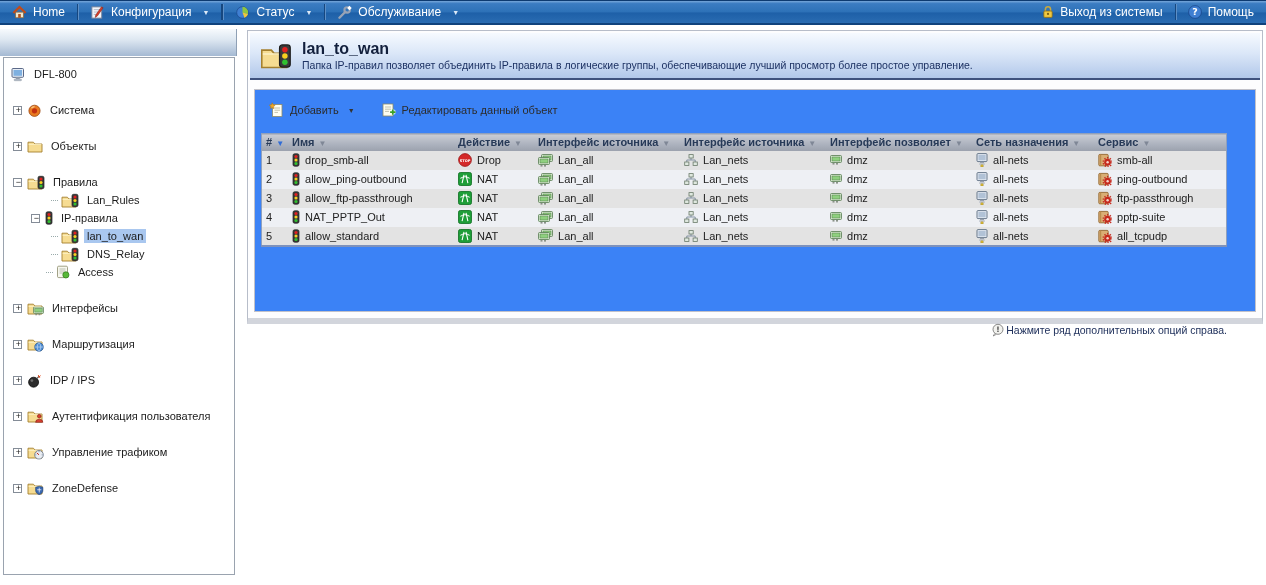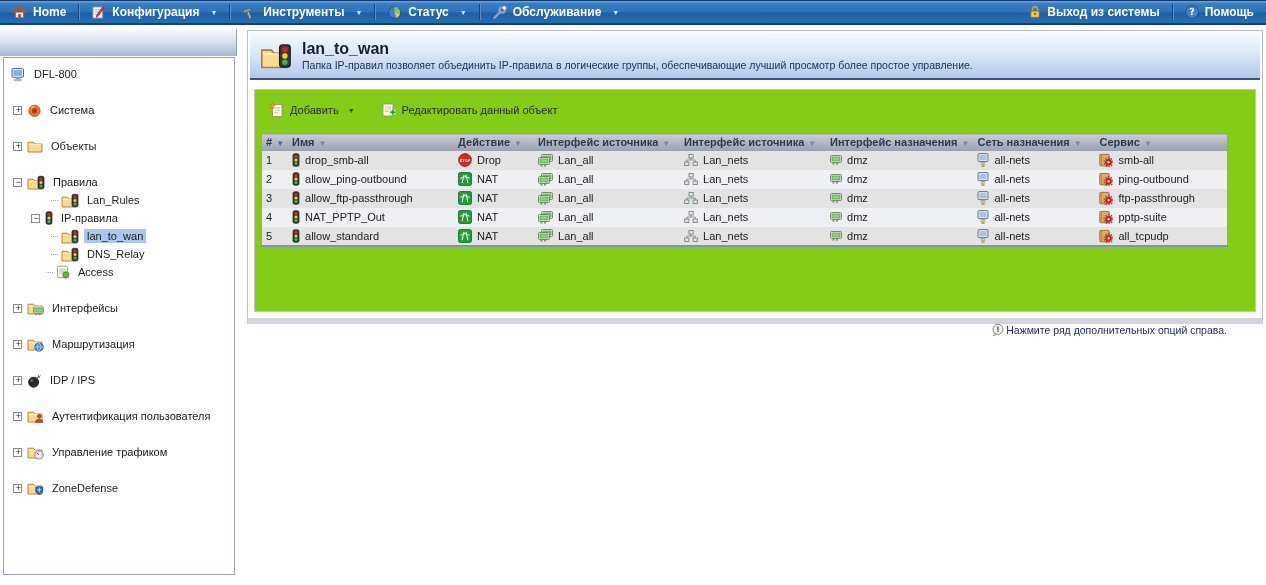--- a/index.html
+++ b/index.html
@@ -4,21 +4,21 @@
 <style>
   * { box-sizing: border-box; }
   html,body { margin:0; padding:0; background:#ffffff; font-family:"Liberation Sans","DejaVu Sans",sans-serif; }
   .page { position:relative; width:1266px; height:585px; overflow:hidden; background:#fff; }
 
   
   .topnav { position:absolute; left:0; top:0; right:0; height:25px;
     background:linear-gradient(#77a7da 0%, #3b7cc2 12%, #2e72b8 48%, #1e60a8 55%, #2a6cb2 100%);
     border-top:1px solid #0d3a70; border-bottom:2px solid #10427c;
     display:flex; align-items:center; color:#fff; font-size:12px; }
-  .nav-item { display:flex; align-items:center; gap:6px; padding:0 12px; height:100%; cursor:pointer; white-space:nowrap;font-weight:bold; }
+  .nav-item { display:flex; align-items:center; gap:6px; padding:0 12px; height:100%; cursor:pointer; white-space:nowrap; }
   .nav-sep { width:1px; height:16px; background:#16477f; box-shadow:1px 0 0 #5d8fc6; }
   .nav-right { margin-left:auto; display:flex; align-items:center; height:100%; }
   .dd-arrow::after { content:"▼"; font-size:7px; color:#dce9f7; margin-left:5px; }
   .ico { display:inline-block; vertical-align:middle; flex:0 0 auto; }
 
   
   .sidebar { position:absolute; left:0; top:29px; width:237px; bottom:8px; }
   .sidebar-band { height:27px; background:linear-gradient(#f7fafd 0%, #dde7f1 40%, #a4b9d3 100%); border-right:1px solid #8fa0b5; }
   .tree-panel { position:absolute; left:3px; right:2px; top:28px; bottom:2px; background:#fff; border:1px solid #9aa3af; padding-top:7px; overflow:hidden; }
   .tree-row { display:flex; align-items:center; height:18px; font-size:11px; color:#1b1b1b; white-space:nowrap; cursor:pointer; }
@@ -35,21 +35,21 @@
   
   .main-panel { position:absolute; left:247px; top:30px; width:1016px; height:294px;
     background:#fdfdfe; border:1px solid #b7bdc9; border-bottom:6px solid #d2d5dc; }
   .main-header { position:absolute; left:2px; right:2px; top:2px; height:47px;
     background:linear-gradient(#f6faff 0%, #dbe7f8 45%, #b2c8ea 100%);
     border-bottom:2px solid #3f527e; display:flex; align-items:center; padding-left:10px; }
   .main-header .htext { margin-left:10px; }
   .page-title { font-size:16px; font-weight:bold; color:#121f3c; line-height:18px; }
   .page-subtitle { font-size:10.5px; color:#1d3263; margin-top:1px; }
 
-  .content-box { position:absolute; left:6px; right:6px; top:58px; bottom:6px; background:#84cc16; border:1px solid #c1c1c9; }
+  .content-box { position:absolute; left:6px; right:6px; top:58px; bottom:6px; background:#3b82f6; border:1px solid #c1c1c9; }
   .toolbar { display:flex; align-items:center; gap:26px; margin:12px 0 0 14px; font-size:11px; color:#2c2c2c; }
   .tool-item { display:flex; align-items:center; gap:5px; cursor:pointer; }
   .dd-dark::after { content:"▼"; font-size:7px; color:#333; margin-left:4px; }
 
   table.rules { border-collapse:collapse; margin:15px 0 0 6px; font-size:11px; table-layout:fixed;
     border:1px solid #8fa0bd; border-bottom:2px solid #7e92bc; }
   table.rules th { background:linear-gradient(#cacdd5 0%, #abb1bd 60%, #9aa0ac 100%);
     color:#273a58; text-align:left; font-weight:bold; padding:2px 4px; height:17px; overflow:hidden; white-space:nowrap; }
   table.rules td { padding:1px 4px; height:19px; color:#222; overflow:hidden; white-space:nowrap; }
   tr.row-odd  { background:#e3e3e3; }
@@ -244,26 +244,20 @@
       <span>Home</span>
     </div>
     <span class="nav-sep"></span>
     <div class="nav-item dd-arrow">
       <svg class="ico" width="15" height="15">
           <use href="#i-config"></use>
         </svg>
       <span>Конфигурация</span>
     </div>
     <span class="nav-sep"></span>
-    <div class="nav-item dd-arrow">
-      <svg class="ico" width="15" height="15">
-          <use href="#i-tools"></use>
-        </svg>
-      <span>Инструменты</span>
-    </div>
     <span class="nav-sep"></span>
     <div class="nav-item dd-arrow">
       <svg class="ico" width="15" height="15">
           <use href="#i-status"></use>
         </svg>
       <span>Статус</span>
     </div>
     <span class="nav-sep"></span>
     <div class="nav-item dd-arrow">
       <svg class="ico" width="15" height="15">
@@ -454,21 +448,21 @@
             <col style="width:122px">
             <col style="width:132px">
         </colgroup>
         <thead>
           <tr>
             <th class="sorted"><span>#</span><span class="sort"></span></th>
             <th><span>Имя</span><span class="sort"></span></th>
             <th><span>Действие</span><span class="sort"></span></th>
             <th><span>Интерфейс источника</span><span class="sort"></span></th>
             <th><span>Интерфейс источника</span><span class="sort"></span></th>
-            <th><span>Интерфейс назначения</span><span class="sort"></span></th>
+            <th><span>Интерфейс позволяет</span><span class="sort"></span></th>
             <th><span>Сеть назначения</span><span class="sort"></span></th>
             <th><span>Сервис</span><span class="sort"></span></th>
           </tr>
         </thead>
         <tbody>
           <tr class="row-odd">
             <td>1</td>
             <td>
                 <span class="cell">
                   <svg class="ico" width="8" height="14">

